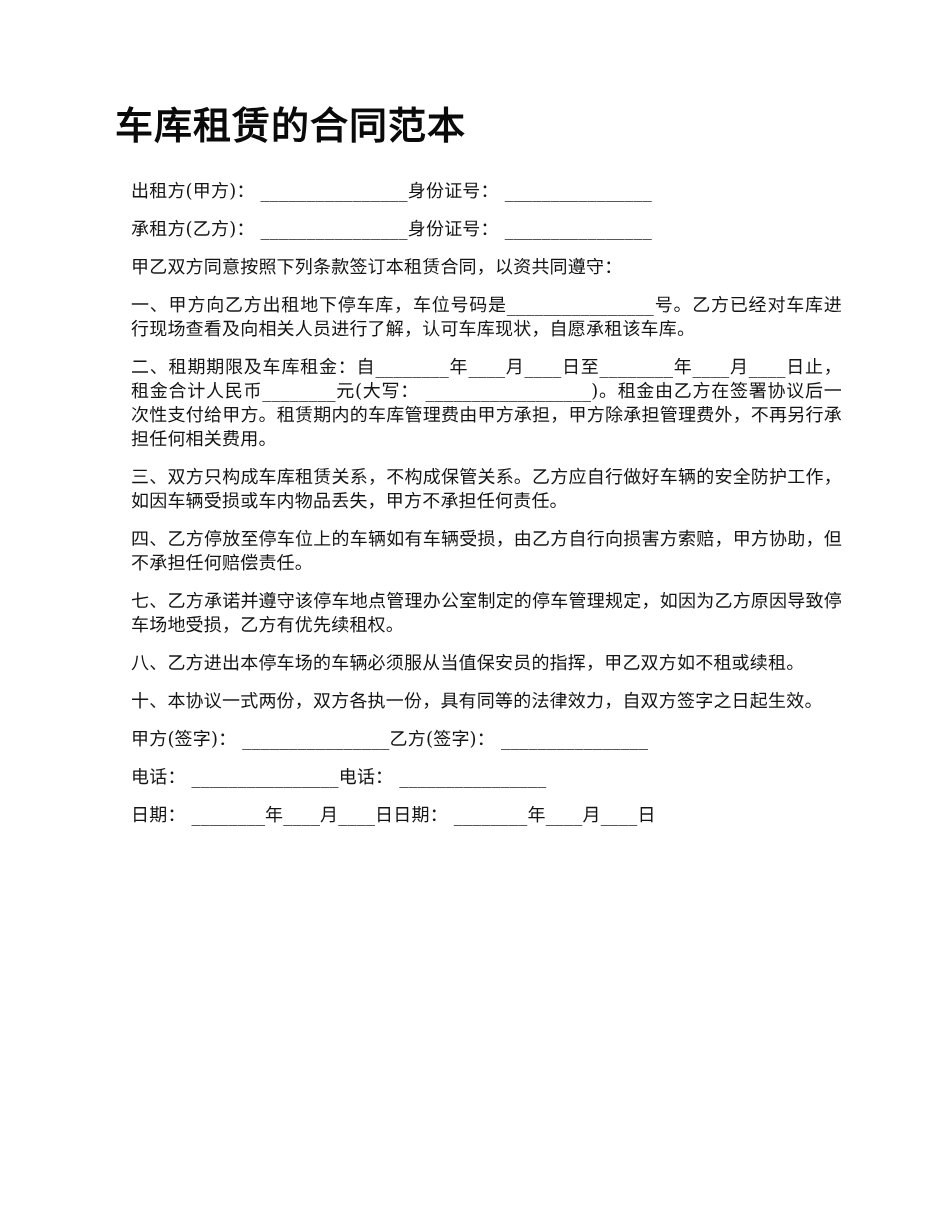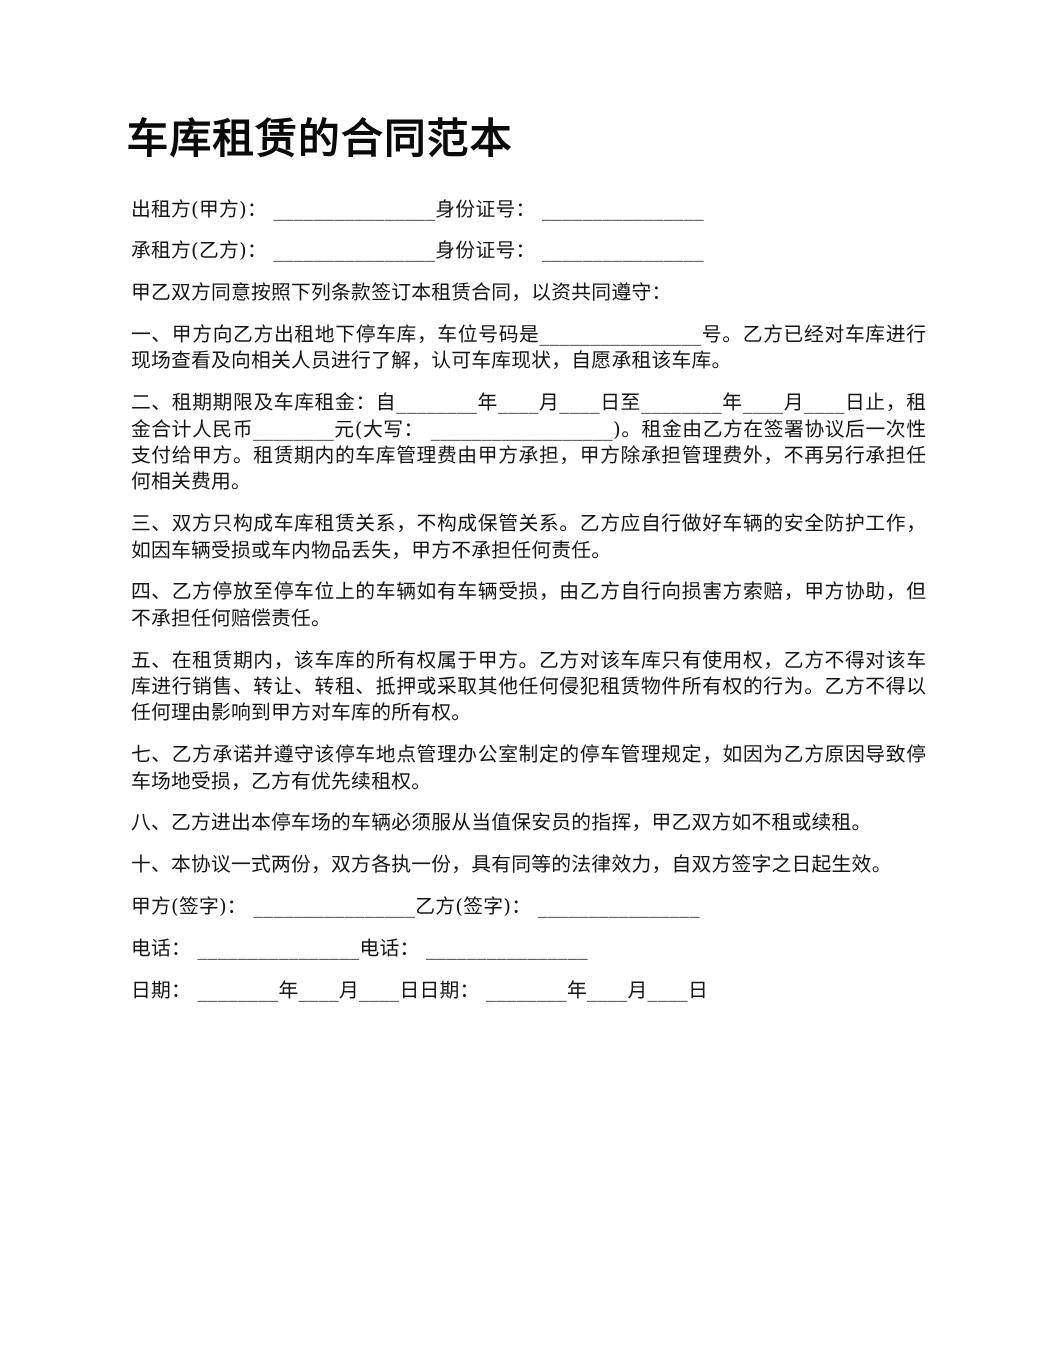--- a/index.html
+++ b/index.html
@@ -24,21 +24,21 @@
   .doc-title {
     margin: 0 0 30px 0;
     font-size: 38px;
     line-height: 1.18;
     font-weight: 700;
     letter-spacing: 1px;
     color: #0a0a0a;
     font-family: "DejaVu Serif", "Liberation Serif", serif;
   }
   .doc-line {
-    margin: 0 0 14px 4px;
+    margin: 0 0 14px 16px;
     font-size: 18px;
     line-height: 24px;
     text-align: justify;
     letter-spacing: 0.2px;
     word-break: break-all;
     color: #141414;
   }
 </style>
 </head>
 <body>
@@ -54,21 +54,20 @@
   <p class="doc-line">甲乙双方同意按照下列条款签订本租赁合同，以资共同遵守：</p>
 
   <p class="doc-line">一、甲方向乙方出租地下停车库，车位号码是________________号。乙方已经对车库进行现场查看及向相关人员进行了解，认可车库现状，自愿承租该车库。</p>
 
   <p class="doc-line">二、租期期限及车库租金：自________年____月____日至________年____月____日止，租金合计人民币________元(大写：  __________________)。租金由乙方在签署协议后一次性支付给甲方。租赁期内的车库管理费由甲方承担，甲方除承担管理费外，不再另行承担任何相关费用。</p>
 
   <p class="doc-line">三、双方只构成车库租赁关系，不构成保管关系。乙方应自行做好车辆的安全防护工作，如因车辆受损或车内物品丢失，甲方不承担任何责任。</p>
 
   <p class="doc-line">四、乙方停放至停车位上的车辆如有车辆受损，由乙方自行向损害方索赔，甲方协助，但不承担任何赔偿责任。</p>
 
-  <p class="doc-line">五、在租赁期内，该车库的所有权属于甲方。乙方对该车库只有使用权，乙方不得对该车库进行销售、转让、转租、抵押或采取其他任何侵犯租赁物件所有权的行为。乙方不得以任何理由影响到甲方对车库的所有权。</p>
 
   <p class="doc-line">七、乙方承诺并遵守该停车地点管理办公室制定的停车管理规定，如因为乙方原因导致停车场地受损，乙方有优先续租权。</p>
 
   <p class="doc-line">八、乙方进出本停车场的车辆必须服从当值保安员的指挥，甲乙双方如不租或续租。</p>
 
 
   <p class="doc-line">十、本协议一式两份，双方各执一份，具有同等的法律效力，自双方签字之日起生效。</p>
 
   <p class="doc-line">甲方(签字)：  ________________乙方(签字)：  ________________</p>
 

